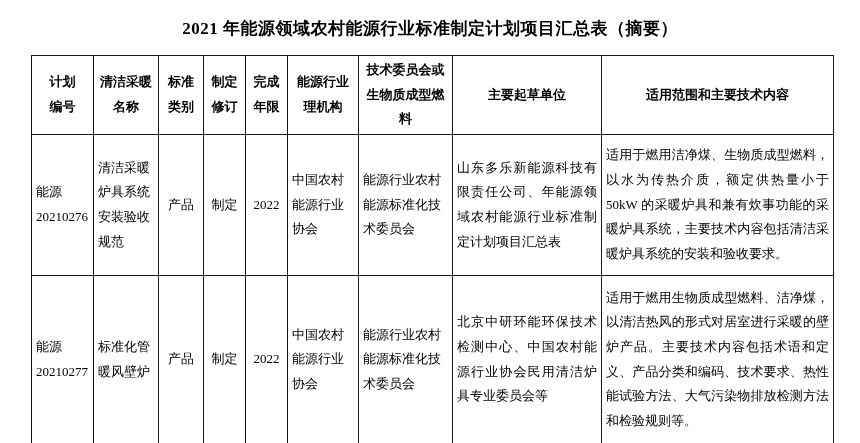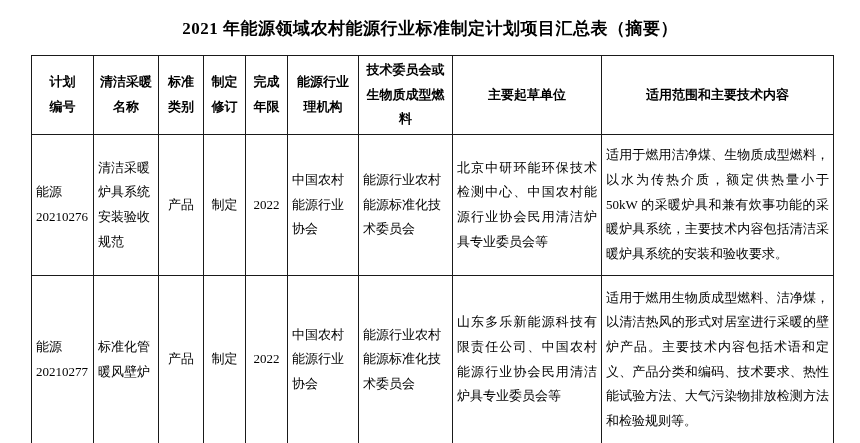--- a/index.html
+++ b/index.html
@@ -107,34 +107,34 @@
 规范</td>
       <td class="center">产品</td>
       <td class="center">制定</td>
       <td class="center">2022</td>
       <td>中国农村
 能源行业
 协会</td>
       <td>能源行业农村
 能源标准化技
 术委员会</td>
-      <td class="longtext">北京中研环能环保技术检测中心、中国农村能源行业协会民用清洁炉具专业委员会等</td>
+      <td class="longtext">山东多乐新能源科技有限责任公司、年能源领域农村能源行业标准制定计划项目汇总表</td>
       <td class="longtext">适用于燃用洁净煤、生物质成型燃料，以水为传热介质，额定供热量小于 50kW 的采暖炉具和兼有炊事功能的采暖炉具系统，主要技术内容包括清洁采暖炉具系统的安装和验收要求。</td>
     </tr>
     <tr class="data-row-2">
       <td>能源
 20210277</td>
       <td>标准化管
 暖风壁炉</td>
       <td class="center">产品</td>
       <td class="center">制定</td>
       <td class="center">2022</td>
       <td>中国农村
 能源行业
 协会</td>
       <td>能源行业农村
 能源标准化技
 术委员会</td>
-      <td class="longtext">山东多乐新能源科技有限责任公司、中国农村能源行业协会民用清洁炉具专业委员会等</td>
+      <td class="longtext">北京中研环能环保技术检测中心、中国农村能源行业协会民用清洁炉具专业委员会等</td>
       <td class="longtext">适用于燃用生物质成型燃料、洁净煤，以清洁热风的形式对居室进行采暖的壁炉产品。主要技术内容包括术语和定义、产品分类和编码、技术要求、热性能试验方法、大气污染物排放检测方法和检验规则等。</td>
     </tr>
   </tbody>
 </table>
 
 </body></html>

